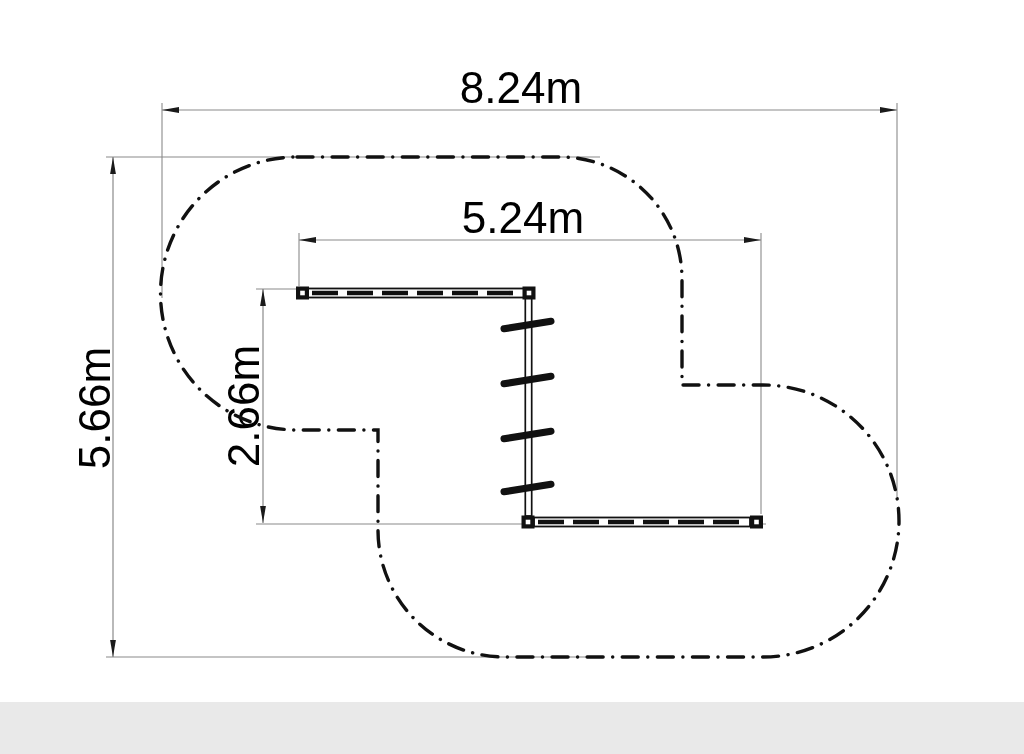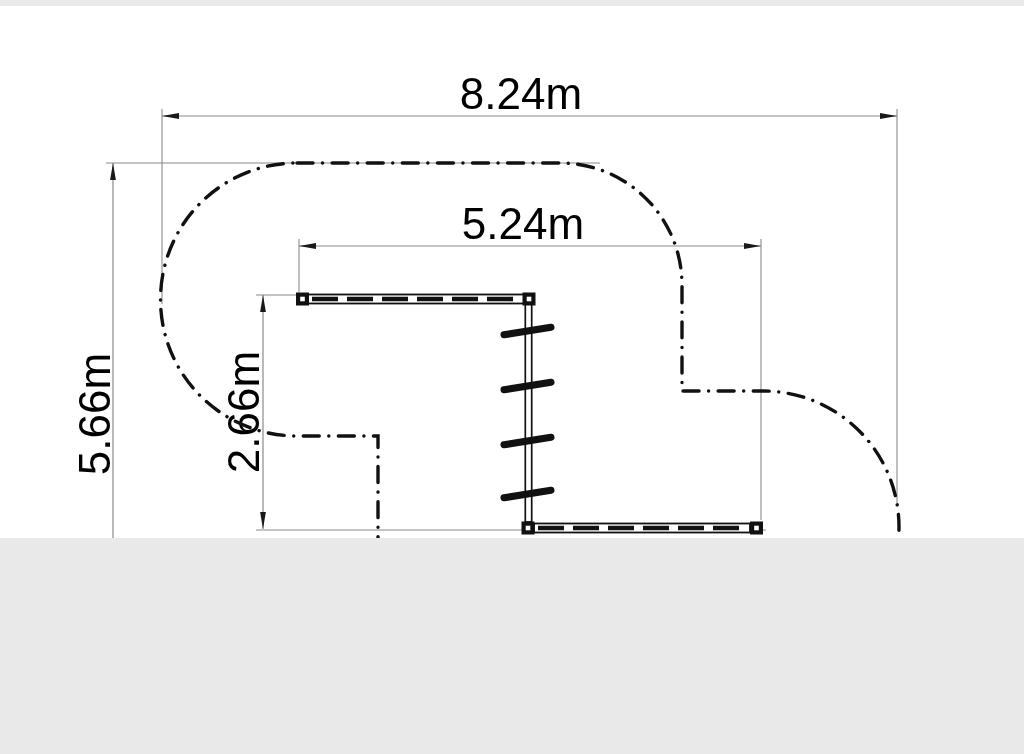--- a/index.html
+++ b/index.html
@@ -1,22 +1,21 @@
 <!DOCTYPE html>
 <html><head>
 <meta charset="utf-8">
 <style>
   html,body{margin:0;padding:0;background:#e9e9e9;}
   .canvas{
     position:relative;
-    width:1024px;height:532px;
+    width:1024px;height:702px;
     background:#ffffff;
     overflow:hidden;
     font-family:"Liberation Sans", sans-serif;
-    margin-top:6px;
   }
   svg{display:block;}
   text.dim-label{
     font-family:"Liberation Sans", sans-serif;
     font-size:44px;
     fill:#000000;
   }
 </style>
 </head>
 <body>

